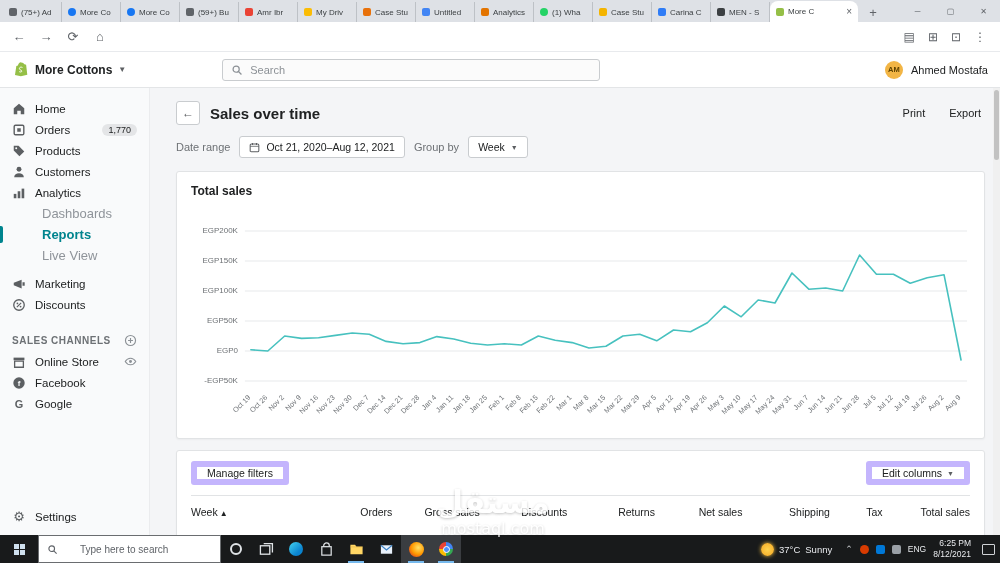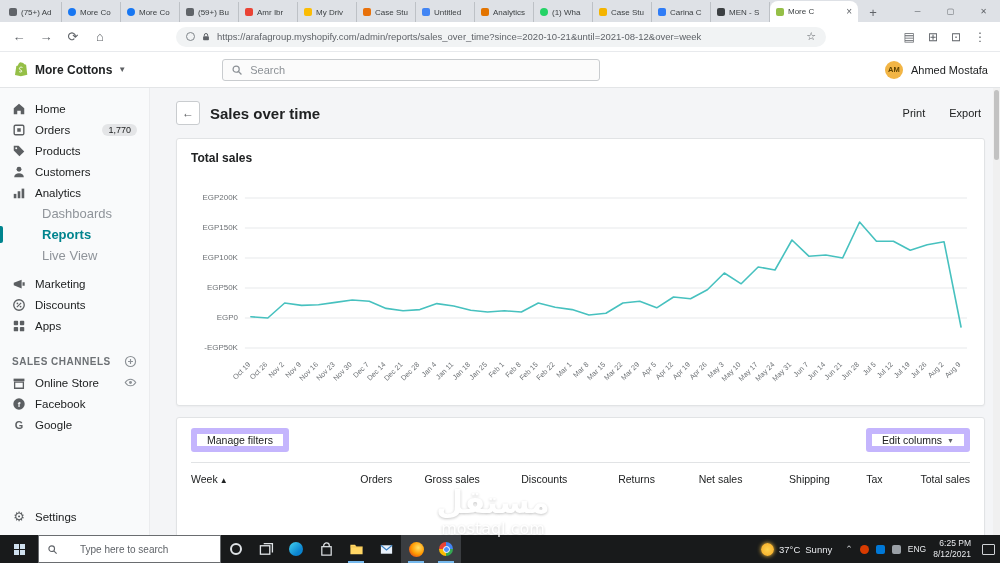--- a/index.html
+++ b/index.html
@@ -181,29 +181,20 @@
         <span>▢</span>
         <span>✕</span>
       </div>
   </div>
 
   <div class="toolbar">
     <span class="nav-ic">←</span>
     <span class="nav-ic">→</span>
     <span class="nav-ic">⟳</span>
     <span class="nav-ic">⌂</span>
-    <div class="urlbar">
-      <span class="site-ic"></span>
-      <svg width="10" height="10" viewBox="0 0 12 12">
-          <rect x="2.5" y="5" width="7" height="5" rx="1" fill="#5f6368"></rect>
-          <path d="M4 5V3.8a2 2 0 014 0V5" fill="none" stroke="#5f6368" stroke-width="1.2"></path>
-        </svg>
-      <span class="url-text">https://arafagroup.myshopify.com/admin/reports/sales_over_time?since=2020-10-21&amp;until=2021-08-12&amp;over=week</span>
-      <span class="url-star">☆</span>
-    </div>
     <div class="toolbar-right">
       <span>▤</span>
       <span>⊞</span>
       <span>⊡</span>
       <span>⋮</span>
     </div>
   </div>
 
   <div class="topbar">
     <div class="store-switcher">
@@ -301,31 +292,20 @@
             <span class="nav-icon">
               <svg viewBox="0 0 16 16" fill="#5c5f62">
                 <circle cx="8" cy="8" r="6" fill="none" stroke="#5c5f62" stroke-width="1.5"></circle>
                 <path d="M5.5 10.5l5-5" stroke="#5c5f62" stroke-width="1.3"></path>
                 <circle cx="6.2" cy="6.2" r="1"></circle>
                 <circle cx="9.8" cy="9.8" r="1"></circle>
               </svg>
             </span>
             <span class="nav-label">Discounts</span>
           </div>
-          <div class="nav-item">
-            <span class="nav-icon">
-              <svg viewBox="0 0 16 16" fill="#5c5f62">
-                <rect x="2" y="2" width="5" height="5" rx="1"></rect>
-                <rect x="9" y="2" width="5" height="5" rx="1"></rect>
-                <rect x="2" y="9" width="5" height="5" rx="1"></rect>
-                <rect x="9" y="9" width="5" height="5" rx="1"></rect>
-              </svg>
-            </span>
-            <span class="nav-label">Apps</span>
-          </div>
         </div>
       <div class="sc-header">
         <span>SALES CHANNELS</span>
         <span class="right-ic">
           <svg viewBox="0 0 16 16">
               <circle cx="8" cy="8" r="6.2" fill="none" stroke="#8c9196" stroke-width="1.4"></circle>
               <path d="M8 5v6M5 8h6" stroke="#8c9196" stroke-width="1.4"></path>
             </svg>
         </span>
       </div>
@@ -374,20 +354,36 @@
     <div class="main">
       <div class="page-header">
         <span class="back-btn">←</span>
         <span class="page-title">Sales over time</span>
         <span class="header-actions">
           <span>Print</span>
           <span>Export</span>
         </span>
       </div>
 
+      <div class="controls">
+        <span>Date range</span>
+        <span class="ctl-btn">
+          <svg viewBox="0 0 14 14">
+              <rect x="1.5" y="2.5" width="11" height="10" rx="1.5" fill="none" stroke="#5c5f62" stroke-width="1.3"></rect>
+              <path d="M1.5 5.5h11" stroke="#5c5f62" stroke-width="1"></path>
+              <path d="M4.5 1.2v2.5M9.5 1.2v2.5" stroke="#5c5f62" stroke-width="1.3"></path>
+            </svg>
+          <span>Oct 21, 2020–Aug 12, 2021</span>
+        </span>
+        <span class="groupby-label">Group by</span>
+        <span class="ctl-btn">
+          <span>Week</span>
+          <span class="caret">▼</span>
+        </span>
+      </div>
 
       <div class="chart-card">
         <div class="chart-title">Total sales</div>
         <svg id="chart-svg" viewBox="0 0 781 226" preserveAspectRatio="none">
             <line x1="54" x2="778" y1="29" y2="29" stroke="#e7e9eb" stroke-width="1"></line>
             <text x="47" y="31.5" text-anchor="end" font-size="8" fill="#6d7175">EGP200K</text>
             <line x1="54" x2="778" y1="59" y2="59" stroke="#e7e9eb" stroke-width="1"></line>
             <text x="47" y="61.5" text-anchor="end" font-size="8" fill="#6d7175">EGP150K</text>
             <line x1="54" x2="778" y1="89" y2="89" stroke="#e7e9eb" stroke-width="1"></line>
             <text x="47" y="91.5" text-anchor="end" font-size="8" fill="#6d7175">EGP100K</text>

